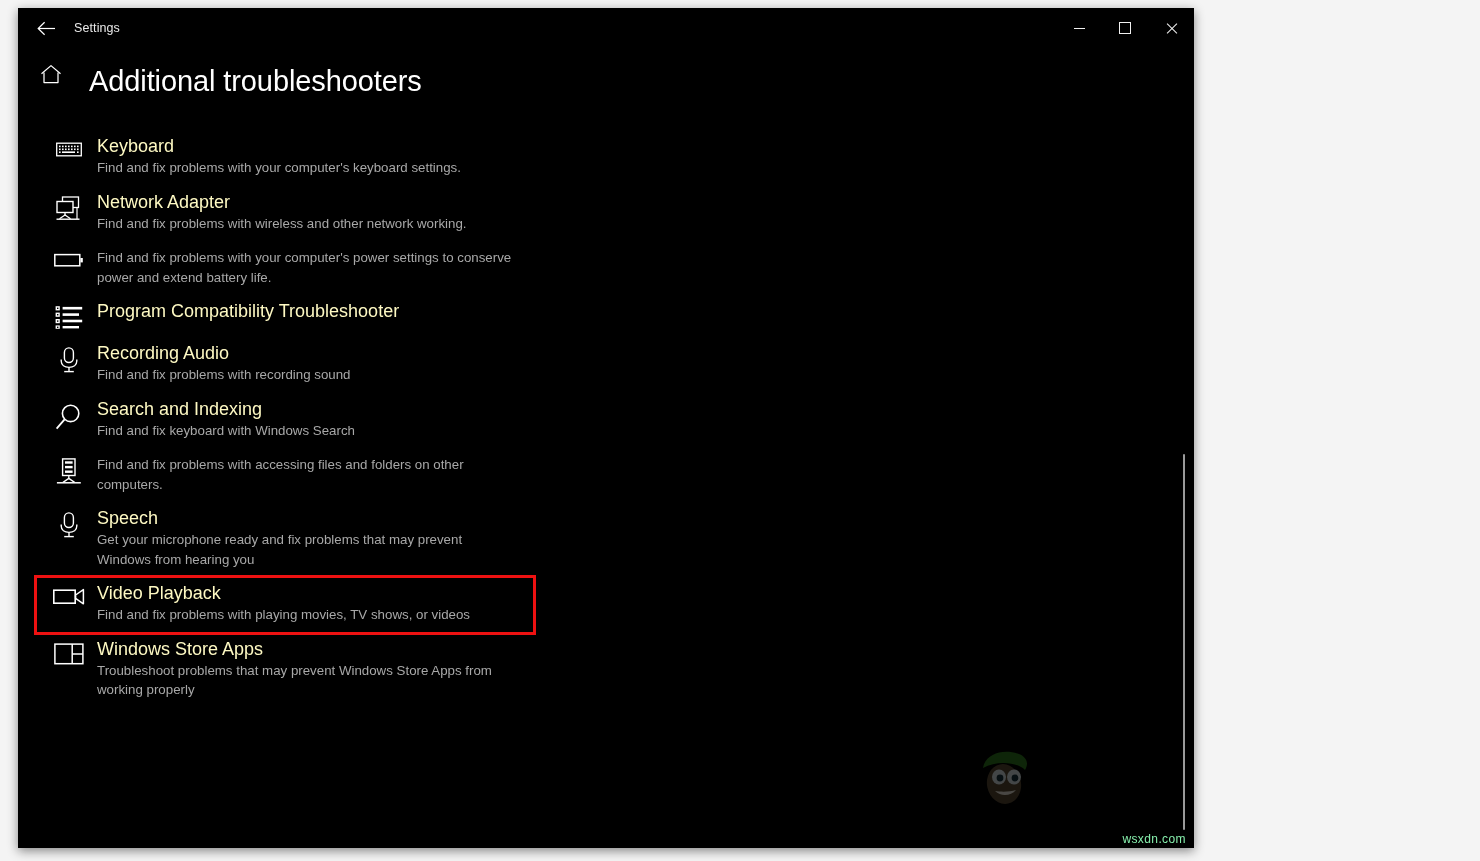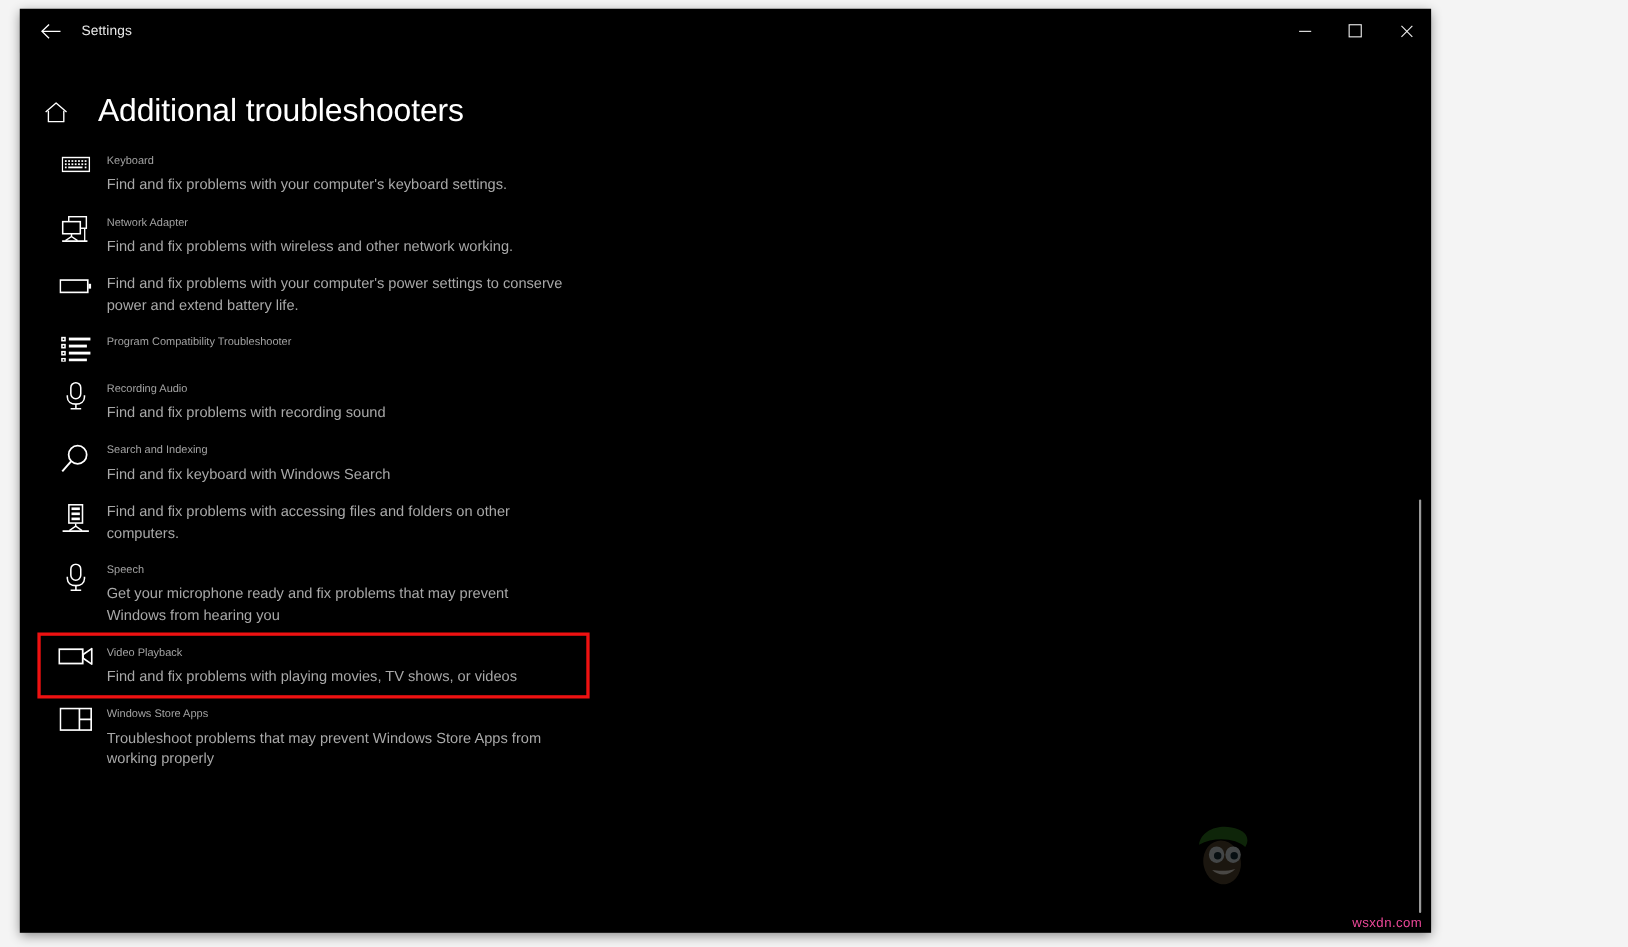--- a/index.html
+++ b/index.html
@@ -20,21 +20,21 @@
     width: 1480px;
     height: 861px;
     background: #f4f4f4;
   }
 
   
   .window {
     position: absolute;
     left: 18px;
     top: 8px;
-    width: 1283px;
+    width: 1176px;
     height: 840px;
     background: #000000;
     box-shadow: 0 3px 10px rgba(0,0,0,0.45);
     overflow: hidden;
   }
 
   
   .titlebar {
     position: relative;
     height: 40px;
@@ -101,21 +101,21 @@
     width: 14px;
     height: 1px;
     background: #f0f0f0;
   }
   .x-close::before { transform: rotate(45deg); transform-origin: center; }
   .x-close::after  { transform: rotate(-45deg); transform-origin: center; }
 
   
   .header {
     display: flex;
-    align-items: flex-end;
+    align-items: flex-start;
     padding: 16px 0 0 22px;
     height: 54px;
   }
   .home-icon {
     width: 34px;
     display: flex;
     align-items: center;
     justify-content: flex-start;
     color: #ffffff;
     margin-right: 15px;
@@ -155,22 +155,22 @@
     display: flex;
     align-items: flex-start;
     justify-content: center;
     padding-top: 3px;
     color: #ffffff;
   }
   .item-body {
     padding-left: 4px;
   }
   .item-title {
-    font-size: 10px;
-    color: #a3a3a3;
+    font-size: 18px;
+    color: #fef9c3;
     line-height: 19px;
     margin-bottom: 2px;
     white-space: nowrap;
   }
   .item-desc {
     font-size: 13.3px;
     color: #a8a8a8;
     line-height: 19.5px;
     max-width: 420px;
   }
@@ -202,21 +202,21 @@
     width: 66px;
     height: 62px;
     opacity: 0.30;
     pointer-events: none;
   }
   .wm-text {
     position: absolute;
     right: 8px;
     bottom: 2px;
     font-size: 12px;
-    color: #ec4899;
+    color: #86efac;
     letter-spacing: 0.4px;
     pointer-events: none;
     font-family: "Liberation Sans", sans-serif;
   }
 </style>
 </head>
 <body>
 
 <div class="page">
 

